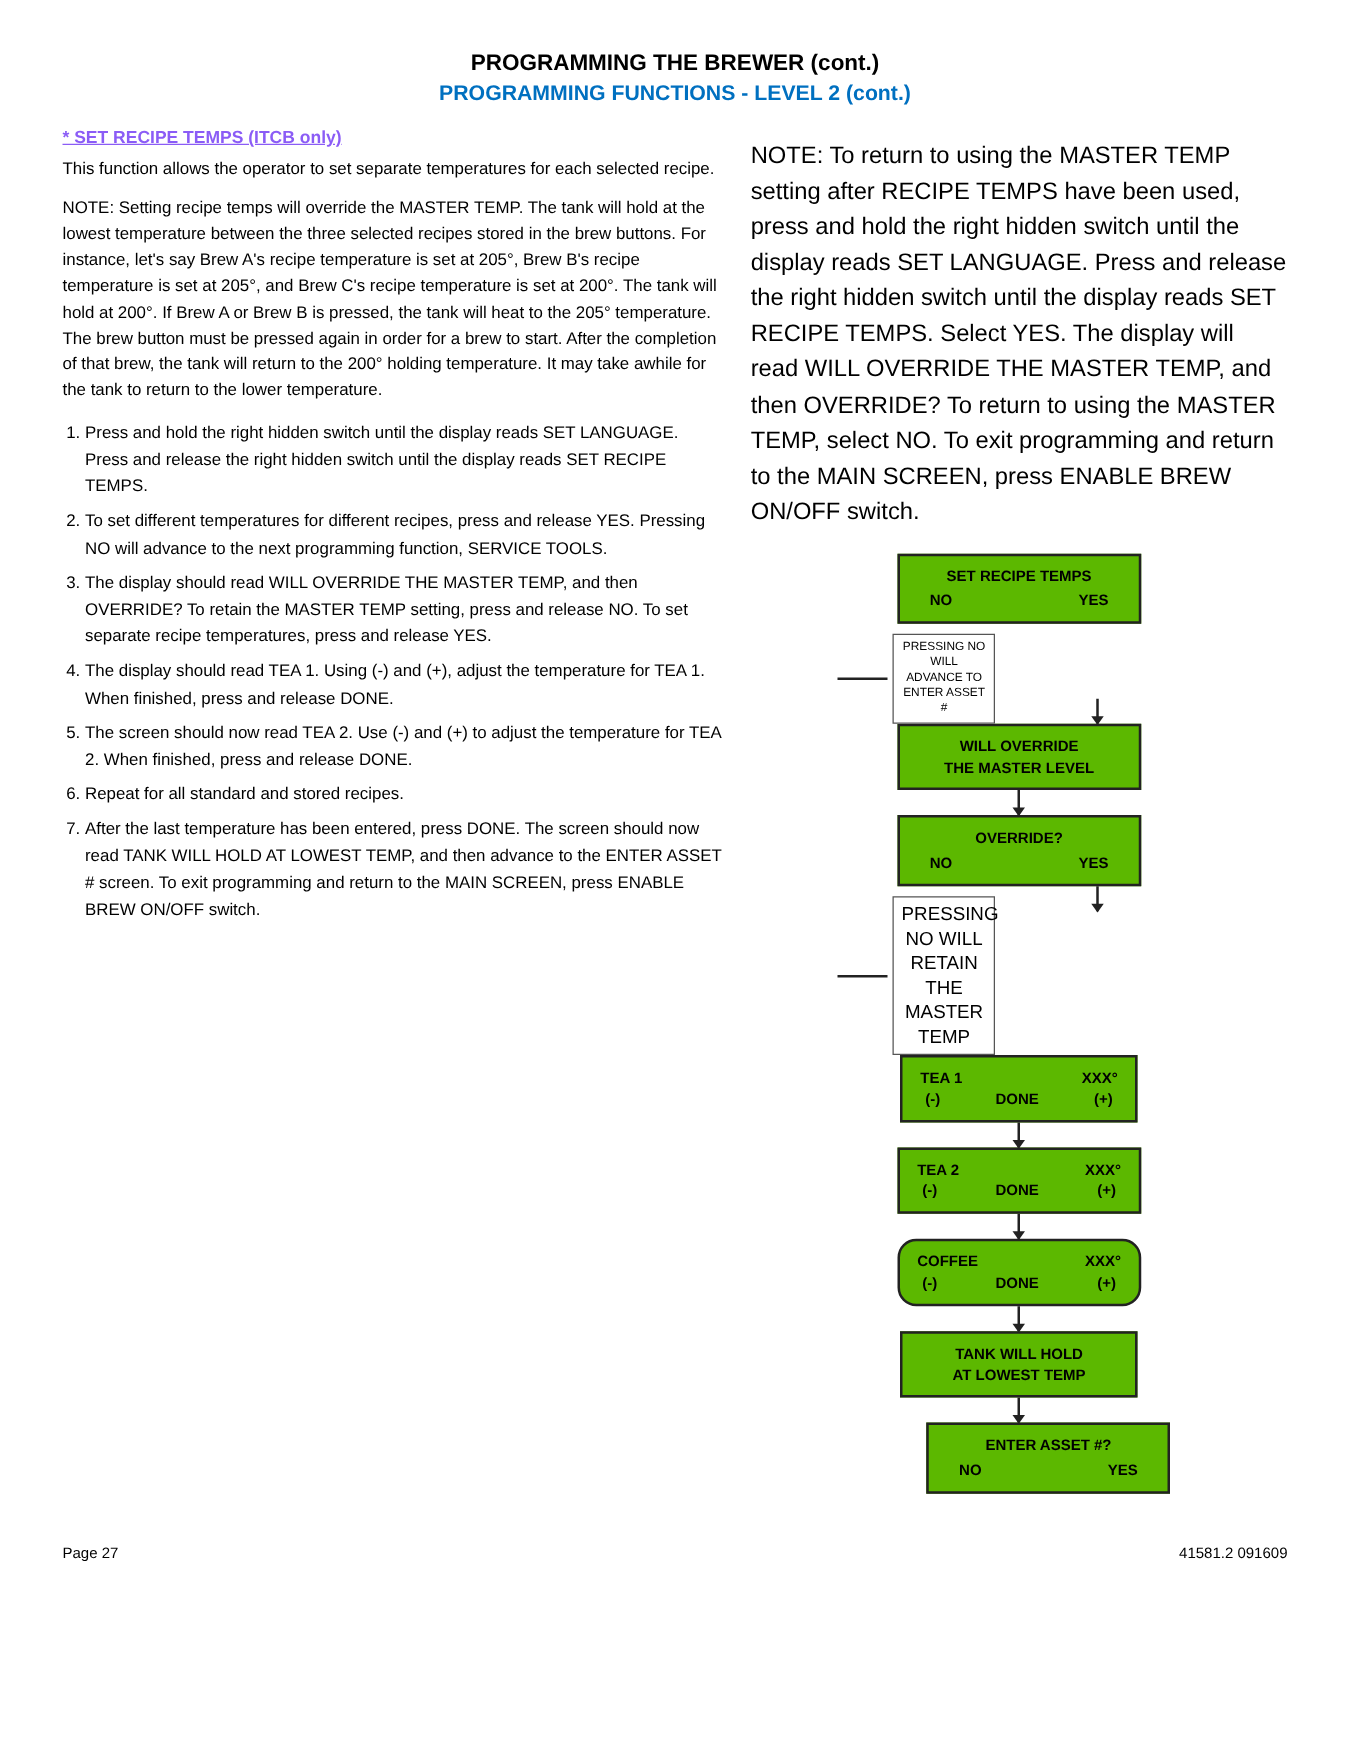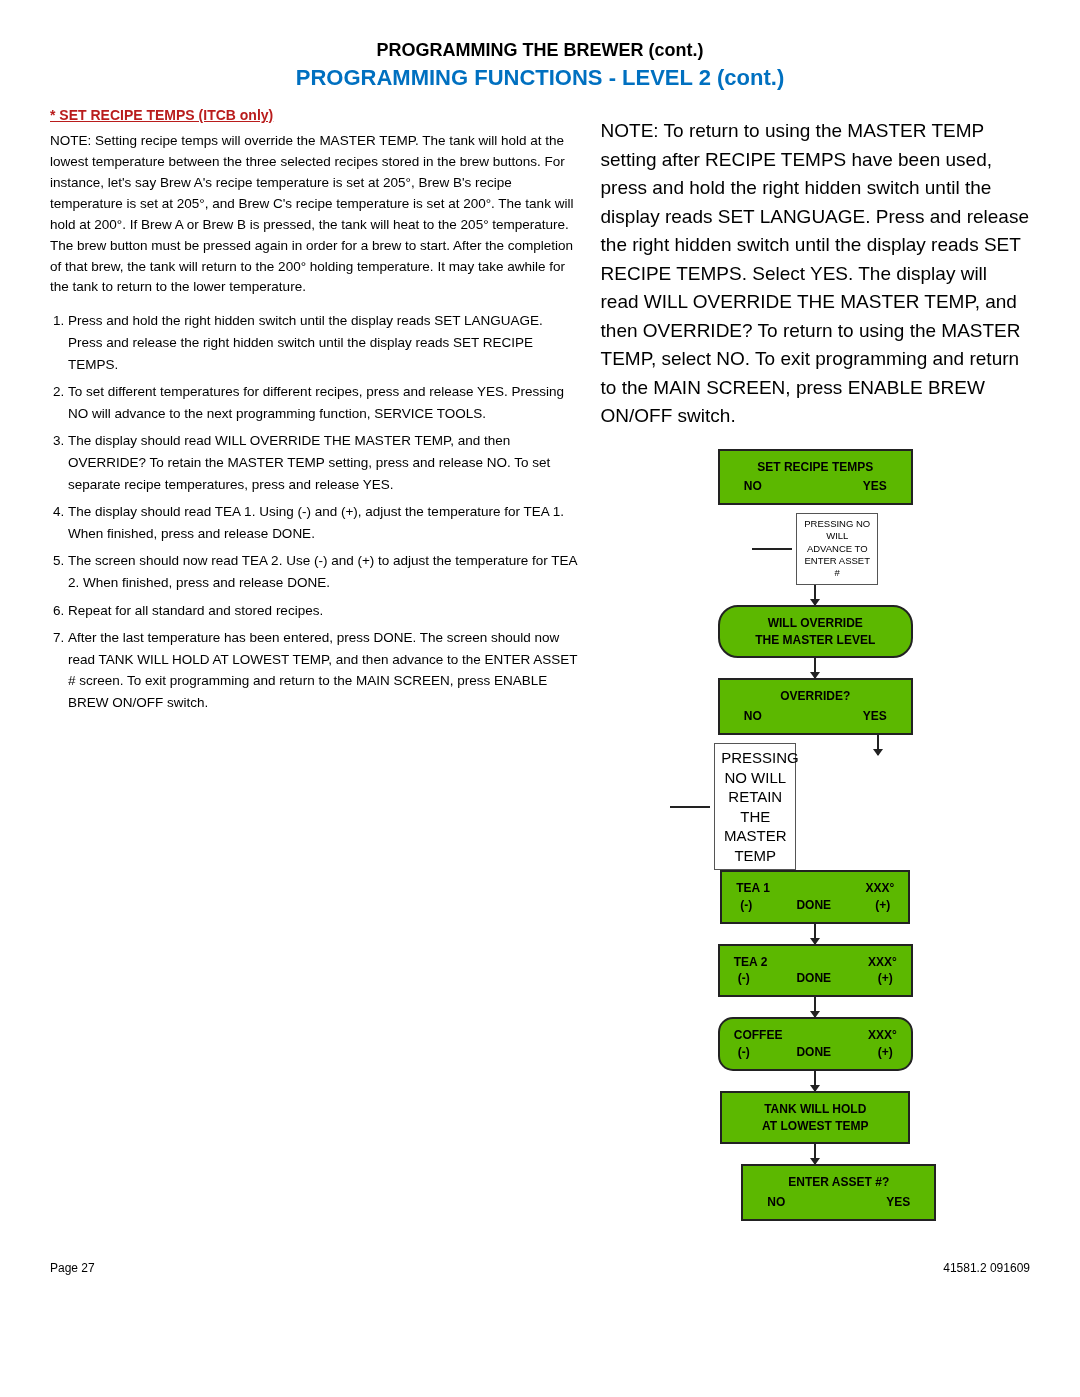--- a/index.html
+++ b/index.html
@@ -14,41 +14,41 @@
     }
     .page-title {
       text-align: center;
       font-weight: bold;
       font-size: 18px;
       margin-bottom: 4px;
     }
     .section-title {
       text-align: center;
       font-weight: bold;
-      font-size: 22px;
+      font-size: 17px;
       color: #0070c0;
       margin-bottom: 16px;
     }
     .two-col {
       display: flex;
       gap: 20px;
       align-items: flex-start;
     }
     .left-col {
       flex: 1.05;
     }
     .right-col {
       flex: 0.85;
       display: flex;
       flex-direction: column;
       align-items: center;
       padding-top: 10px;
     }
     .subsection-title {
-      color: #b91c1c;
+      color: #8b5cf6;
       font-weight: bold;
       font-size: 14px;
       margin-bottom: 8px;
       text-decoration: underline;
     }
     .body-text {
       font-size: 13.5px;
       line-height: 1.55;
       margin-bottom: 10px;
     }
@@ -115,20 +115,21 @@
 </head>
 <body>
 
 <div class="page-title">PROGRAMMING THE BREWER (cont.)</div>
 <div class="section-title">PROGRAMMING FUNCTIONS - LEVEL  2 (cont.)</div>
 
 <div class="two-col">
 
   <div class="left-col">
     <div class="subsection-title">* SET RECIPE TEMPS (ITCB only)</div>
+    <p class="body-text">This function allows the operator to set separate temperatures for each selected recipe.</p>
 
     <p class="note-para">
       <span class="bold">NOTE:</span><span> Setting <span class="bold-underline">recipe temps will override the <span class="bold">MASTER TEMP</span></span>. <span class="underline">The tank will hold at the lowest temperature between the three selected recipes stored in the brew buttons.</span> For instance, let's say Brew A's recipe temperature is set at 205°, Brew B's recipe temperature is set at 205°, and Brew C's recipe temperature is set at 200°. The tank will hold at 200°. If Brew A or Brew B is pressed, the tank will heat to the 205° temperature. The brew button must be pressed again in order for a brew to start. After the completion of that brew, the tank will return to the 200° holding temperature. <span class="underline">It may take awhile for the tank to return to the lower temperature.</span></span>
     </p>
 
     <ol>
       <li>Press and hold the right hidden switch until the display reads <span class="bold">SET LANGUAGE.</span> Press and release the right hidden switch until the display reads <span class="bold">SET RECIPE TEMPS</span>.</li>
       <li>To set different temperatures for different recipes, press and release <span class="bold">YES</span>. Pressing <span class="bold">NO</span> will advance to the next programming function, <span class="bold">SERVICE TOOLS</span>.</li>
       <li>The display should read <span class="bold">WILL OVERRIDE THE MASTER TEMP,</span> and then <span class="bold">OVERRIDE?</span> To retain the <span class="bold">MASTER TEMP</span> setting, press and release <span class="bold">NO.</span>  To set separate recipe temperatures, press and release <span class="bold">YES</span>.</li>
       <li>The display should read <span class="bold">TEA 1.</span> Using <span class="bold">(-)</span> and <span class="bold">(+)</span>, adjust the temperature for <span class="bold">TEA 1.</span> When finished, press and release <span class="bold">DONE</span>.</li>
@@ -149,37 +150,37 @@
       <div style="display:flex;justify-content:center;">
         <div class="fc-node wide" style="width:195px;">
           <div>SET RECIPE TEMPS</div>
           <div style="display:flex;justify-content:space-between;padding:0 10px;margin-top:3px;">
             <span>NO</span>
             <span>YES</span>
           </div>
         </div>
       </div>
 
-      <div style="display:flex;width:100%;justify-content:center;align-items:center;position:relative;margin-top:0;flex-direction:column;">
+      <div style="display:flex;width:100%;justify-content:center;align-items:flex-end;position:relative;margin-top:0;">
 
         <div style="display:flex;flex-direction:column;align-items:flex-end;margin-right:0;margin-top:8px;">
           <div style="display:flex;align-items:center;">
 
             <div style="width:40px;height:2px;background:#222;"></div>
             <div class="side-note-box" style="margin-left:4px;font-size:9.5px;">PRESSING NO WILL ADVANCE TO ENTER ASSET #</div>
           </div>
         </div>
 
         <div style="flex:1;display:flex;flex-direction:column;align-items:center;">
           <div class="vline arrow" style="height:20px;"></div>
         </div>
       </div>
 
       <div style="display:flex;justify-content:center;">
-        <div class="fc-node wide" style="width:195px;border-radius:20px;">
+        <div class="fc-node wide" style="width:195px;">
           <div>WILL OVERRIDE</div>
           <div>THE MASTER LEVEL</div>
         </div>
       </div>
 
       <div style="display:flex;justify-content:center;">
           <div class="vline arrow" style="height:20px;"></div>
         </div>
 
       <div style="display:flex;justify-content:center;">

